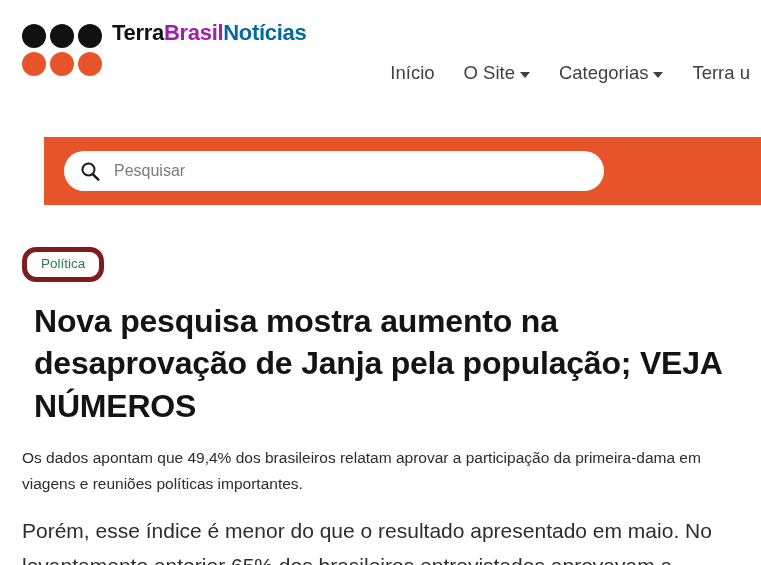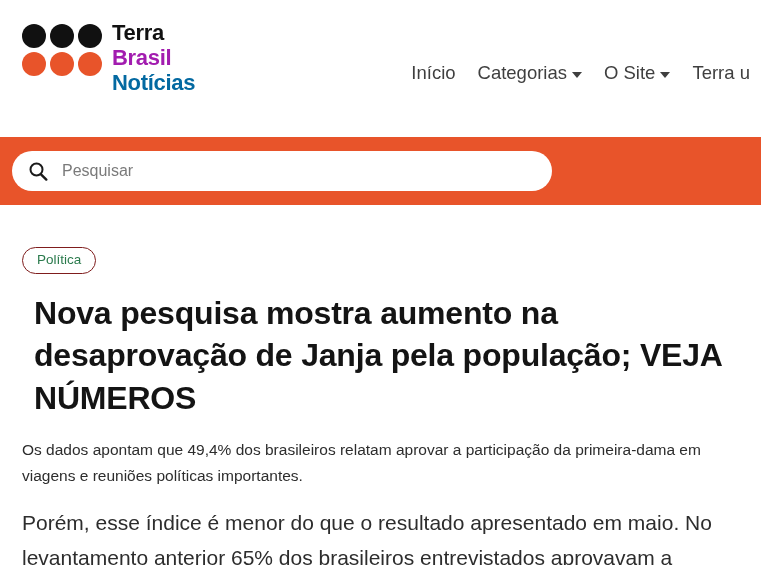--- a/index.html
+++ b/index.html
@@ -45,21 +45,20 @@
   .dot {
     width: 24px;
     height: 24px;
     border-radius: 50%;
   }
   .dot.black { background: #111111; }
   .dot.orange { background: #e8542a; }
 
   .brand-words {
     display: flex;
-    flex-direction: column;
     line-height: 1.0;
   }
   .brand-words span {
     font-size: 22px;
     font-weight: bold;
     letter-spacing: -0.3px;
     margin-bottom: 3px;
   }
   .w-terra { color: #111111; }
   .w-brasil { color: #a21caf; }
@@ -72,21 +71,21 @@
     letter-spacing: 0.1px;
   }
 
   
   .main-nav {
     position: absolute;
     right: 0px;
     top: 62px;
     display: flex;
     align-items: center;
-    gap: 0px;
+    gap: 7px;
     white-space: nowrap;
   }
   .nav-item {
     font-size: 18.5px;
     color: #3f3f3f;
     padding: 0 11px;
     display: flex;
     align-items: center;
     gap: 5px;
     cursor: pointer;
@@ -101,21 +100,22 @@
     position: relative;
     top: 2px;
   }
 
   
   .search-band {
     height: 68px;
     background: #e8542a;
     display: flex;
     align-items: center;
-    padding-left: 12px;
+    padding-left: 20px;
+    margin-left: 44px;
   }
   .search-box {
     width: 540px;
     height: 40px;
     background: #ffffff;
     border-radius: 20px;
     display: flex;
     align-items: center;
     padding: 0 16px;
     box-sizing: border-box;
@@ -136,21 +136,21 @@
     background: transparent;
   }
   .search-input::placeholder { color: #7a7a7a; }
 
   
   .article {
     padding: 42px 22px 0 22px;
   }
   .category-badge {
     display: inline-block;
-    border: 1px solid #7f1d1d;
+    border: 5px solid #7f1d1d;
     color: #2a7a4c;
     border-radius: 14px;
     font-size: 13.5px;
     padding: 5px 14px 6px 14px;
     line-height: 1;
   }
   .headline {
     margin: 18px 0 0 12px;
     font-size: 32px;
     line-height: 1.33;
@@ -195,25 +195,25 @@
         <span class="w-noticias">Notícias</span>
       </div>
     </div>
   </div>
 
   <nav class="main-nav">
     <div class="nav-item">
       <span>Início</span>
     </div>
     <div class="nav-item">
+      <span>O Site</span>
+      <span class="caret"></span>
+    </div>
+    <div class="nav-item">
       <span>Categorias</span>
-      <span class="caret"></span>
-    </div>
-    <div class="nav-item">
-      <span>O Site</span>
       <span class="caret"></span>
     </div>
     <div class="nav-item">
       <span>Terra u</span>
     </div>
   </nav>
 
 </header>
 
 <div class="search-band">

